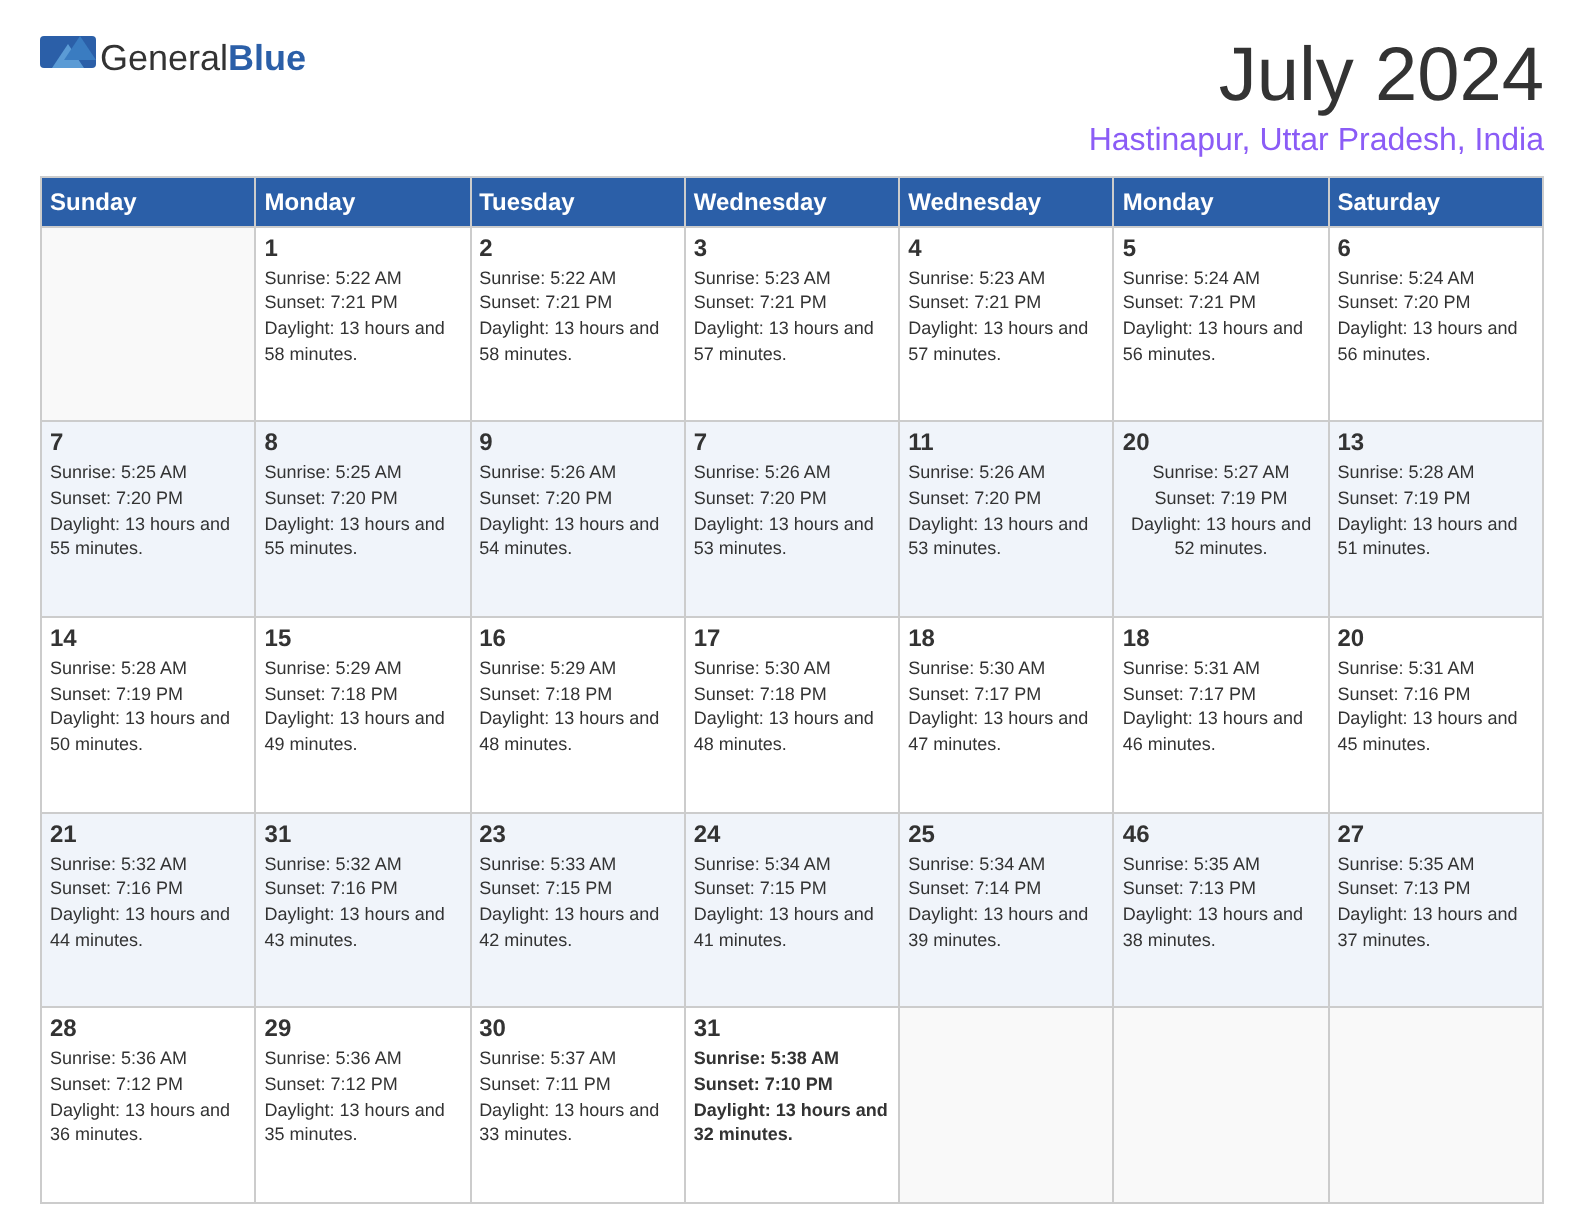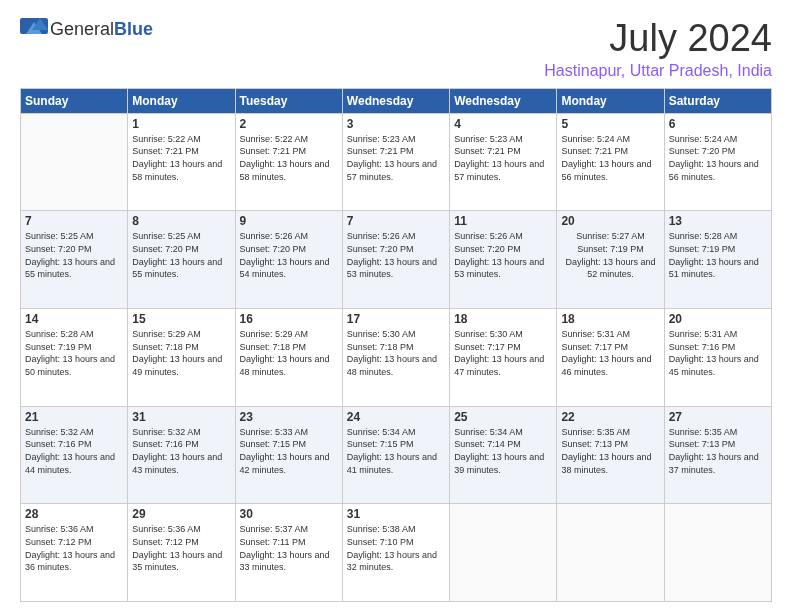--- a/index.html
+++ b/index.html
@@ -278,21 +278,21 @@
 Sunset: 7:15 PM
 Daylight: 13 hours and 41 minutes.</div>
           </td>
           <td>
             <div class="day-number">25</div>
             <div class="day-info" style="white-space: pre-line;">Sunrise: 5:34 AM
 Sunset: 7:14 PM
 Daylight: 13 hours and 39 minutes.</div>
           </td>
           <td>
-            <div class="day-number">22</div>
+            <div class="day-number">46</div>
             <div class="day-info" style="white-space: pre-line;">Sunrise: 5:35 AM
 Sunset: 7:13 PM
 Daylight: 13 hours and 38 minutes.</div>
           </td>
           <td>
             <div class="day-number">27</div>
             <div class="day-info" style="white-space: pre-line;">Sunrise: 5:35 AM
 Sunset: 7:13 PM
 Daylight: 13 hours and 37 minutes.</div>
           </td>
@@ -311,21 +311,21 @@
 Daylight: 13 hours and 35 minutes.</div>
           </td>
           <td>
             <div class="day-number">30</div>
             <div class="day-info" style="white-space: pre-line;">Sunrise: 5:37 AM
 Sunset: 7:11 PM
 Daylight: 13 hours and 33 minutes.</div>
           </td>
           <td>
             <div class="day-number">31</div>
-            <div class="day-info" style="white-space: pre-line;">Sunrise: 5:38 AM
+            <div class="day-info" style="white-space: pre-line; font-weight: bold;">Sunrise: 5:38 AM
 Sunset: 7:10 PM
 Daylight: 13 hours and 32 minutes.</div>
           </td>
           <td class="empty"></td>
           <td class="empty"></td>
           <td class="empty"></td>
         </tr>
       </tbody>
   </table>
 </div>

